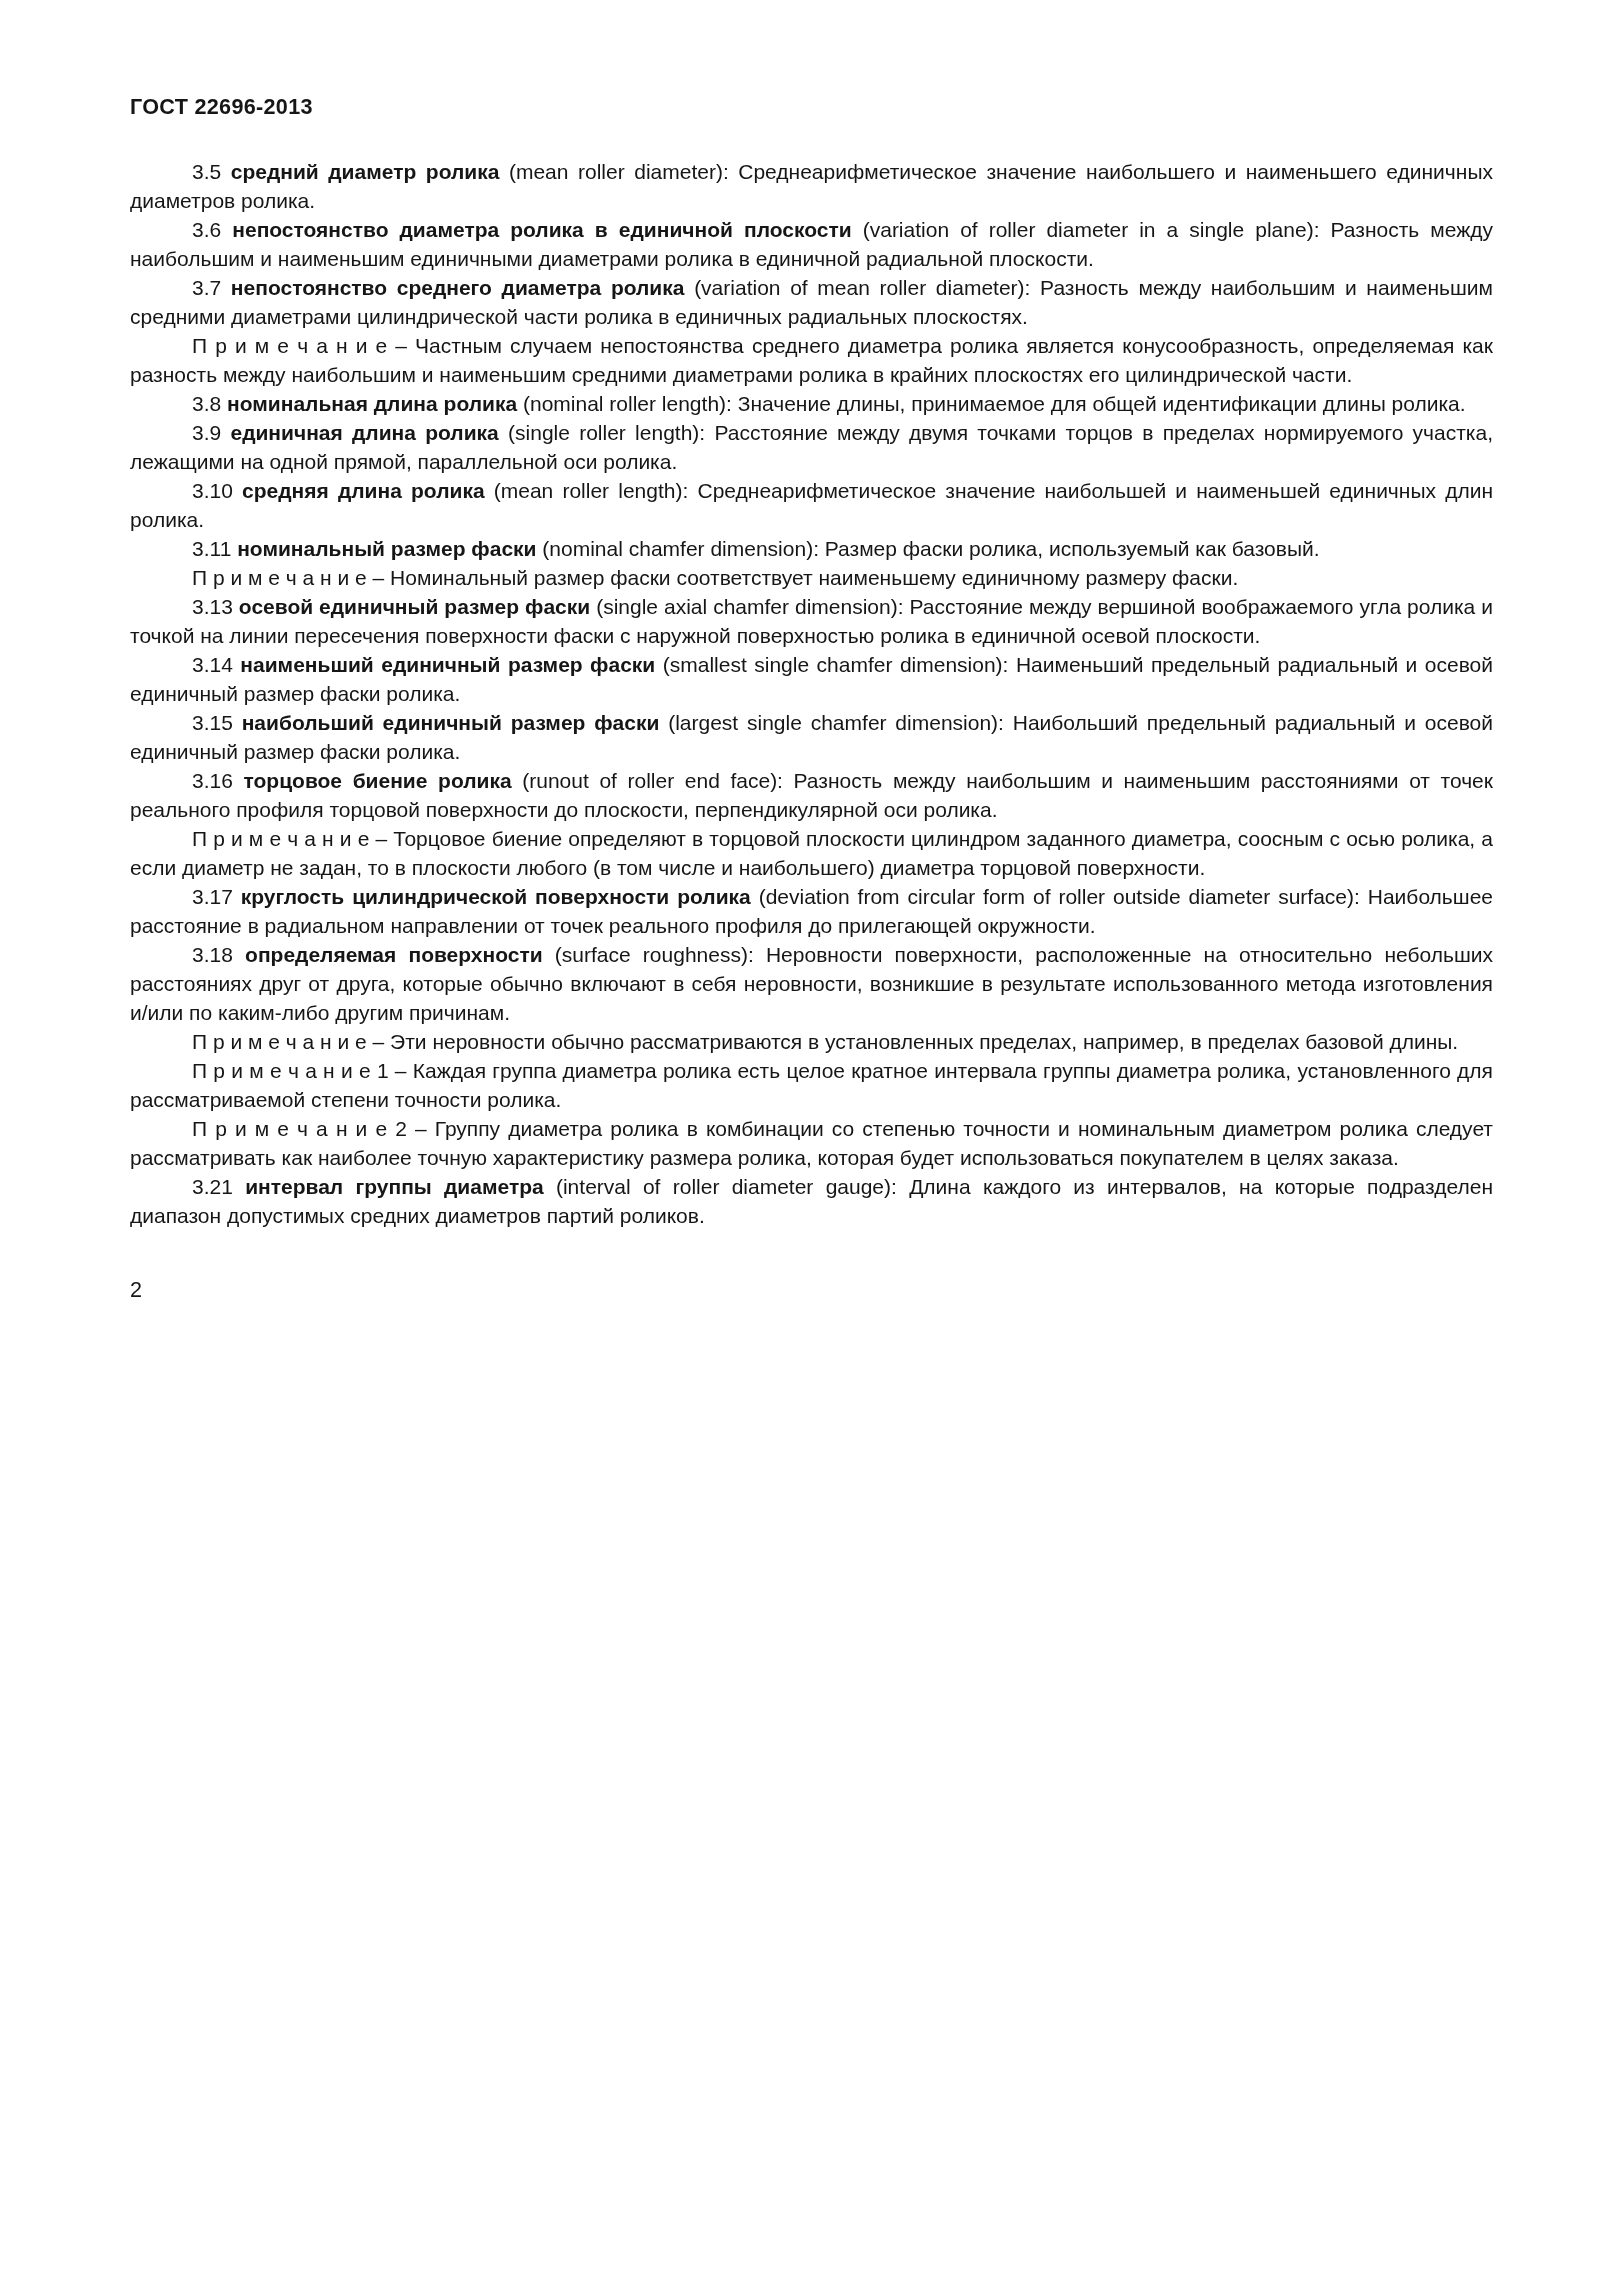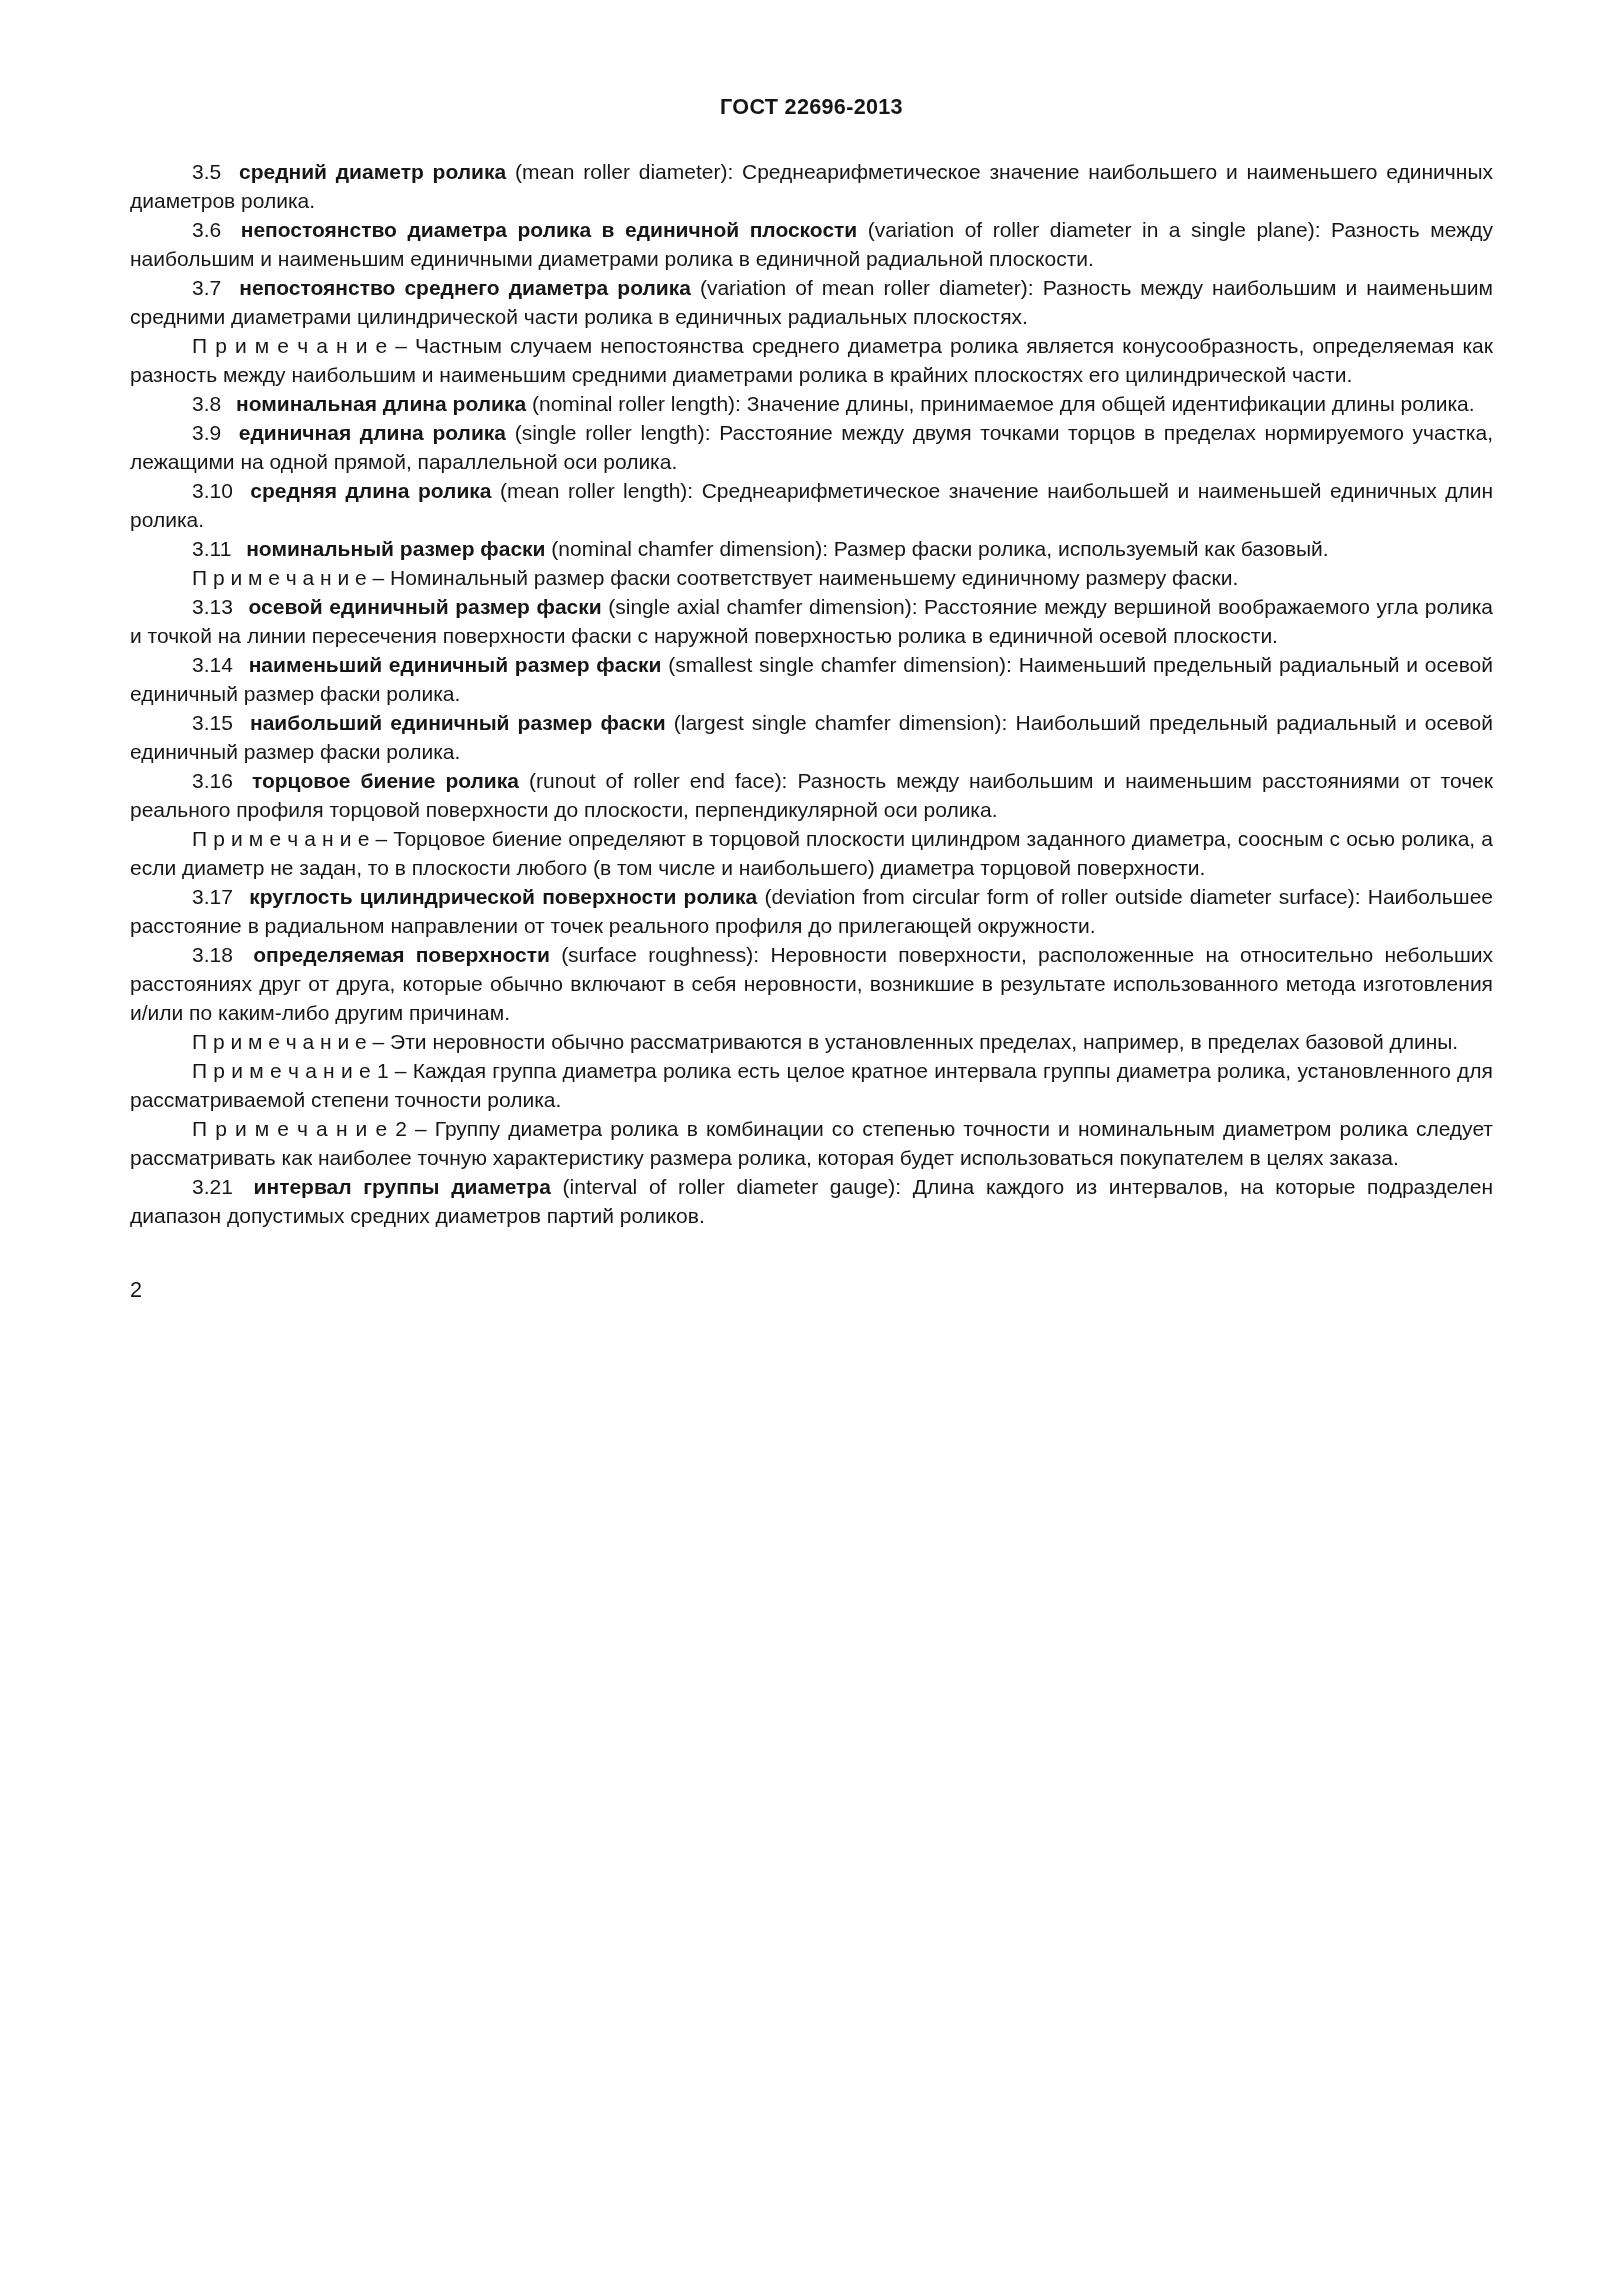--- a/index.html
+++ b/index.html
@@ -17,34 +17,32 @@
     font-family: "Liberation Sans", sans-serif;
     padding: 94px 127px 0 130px;
     overflow: hidden;
   }
   .doc-header {
     font-size: 21.6px;
     font-weight: bold;
     line-height: 25.5px;
     margin: 0 0 37px 0;
     letter-spacing: 0.3px;
-    text-align: center;
   }
   .content {
     font-size: 21px;
     line-height: 29px;
   }
   p.para {
     margin: 0;
     text-align: justify;
     text-indent: 62px;
   }
   p.para .term {
     font-weight: bold;
-    margin-left: 9px;
   }
   .page-footer {
     font-size: 21.6px;
     margin-top: 47px;
   }
 </style>
 </head>
 <body>
 
 <div class="page">

